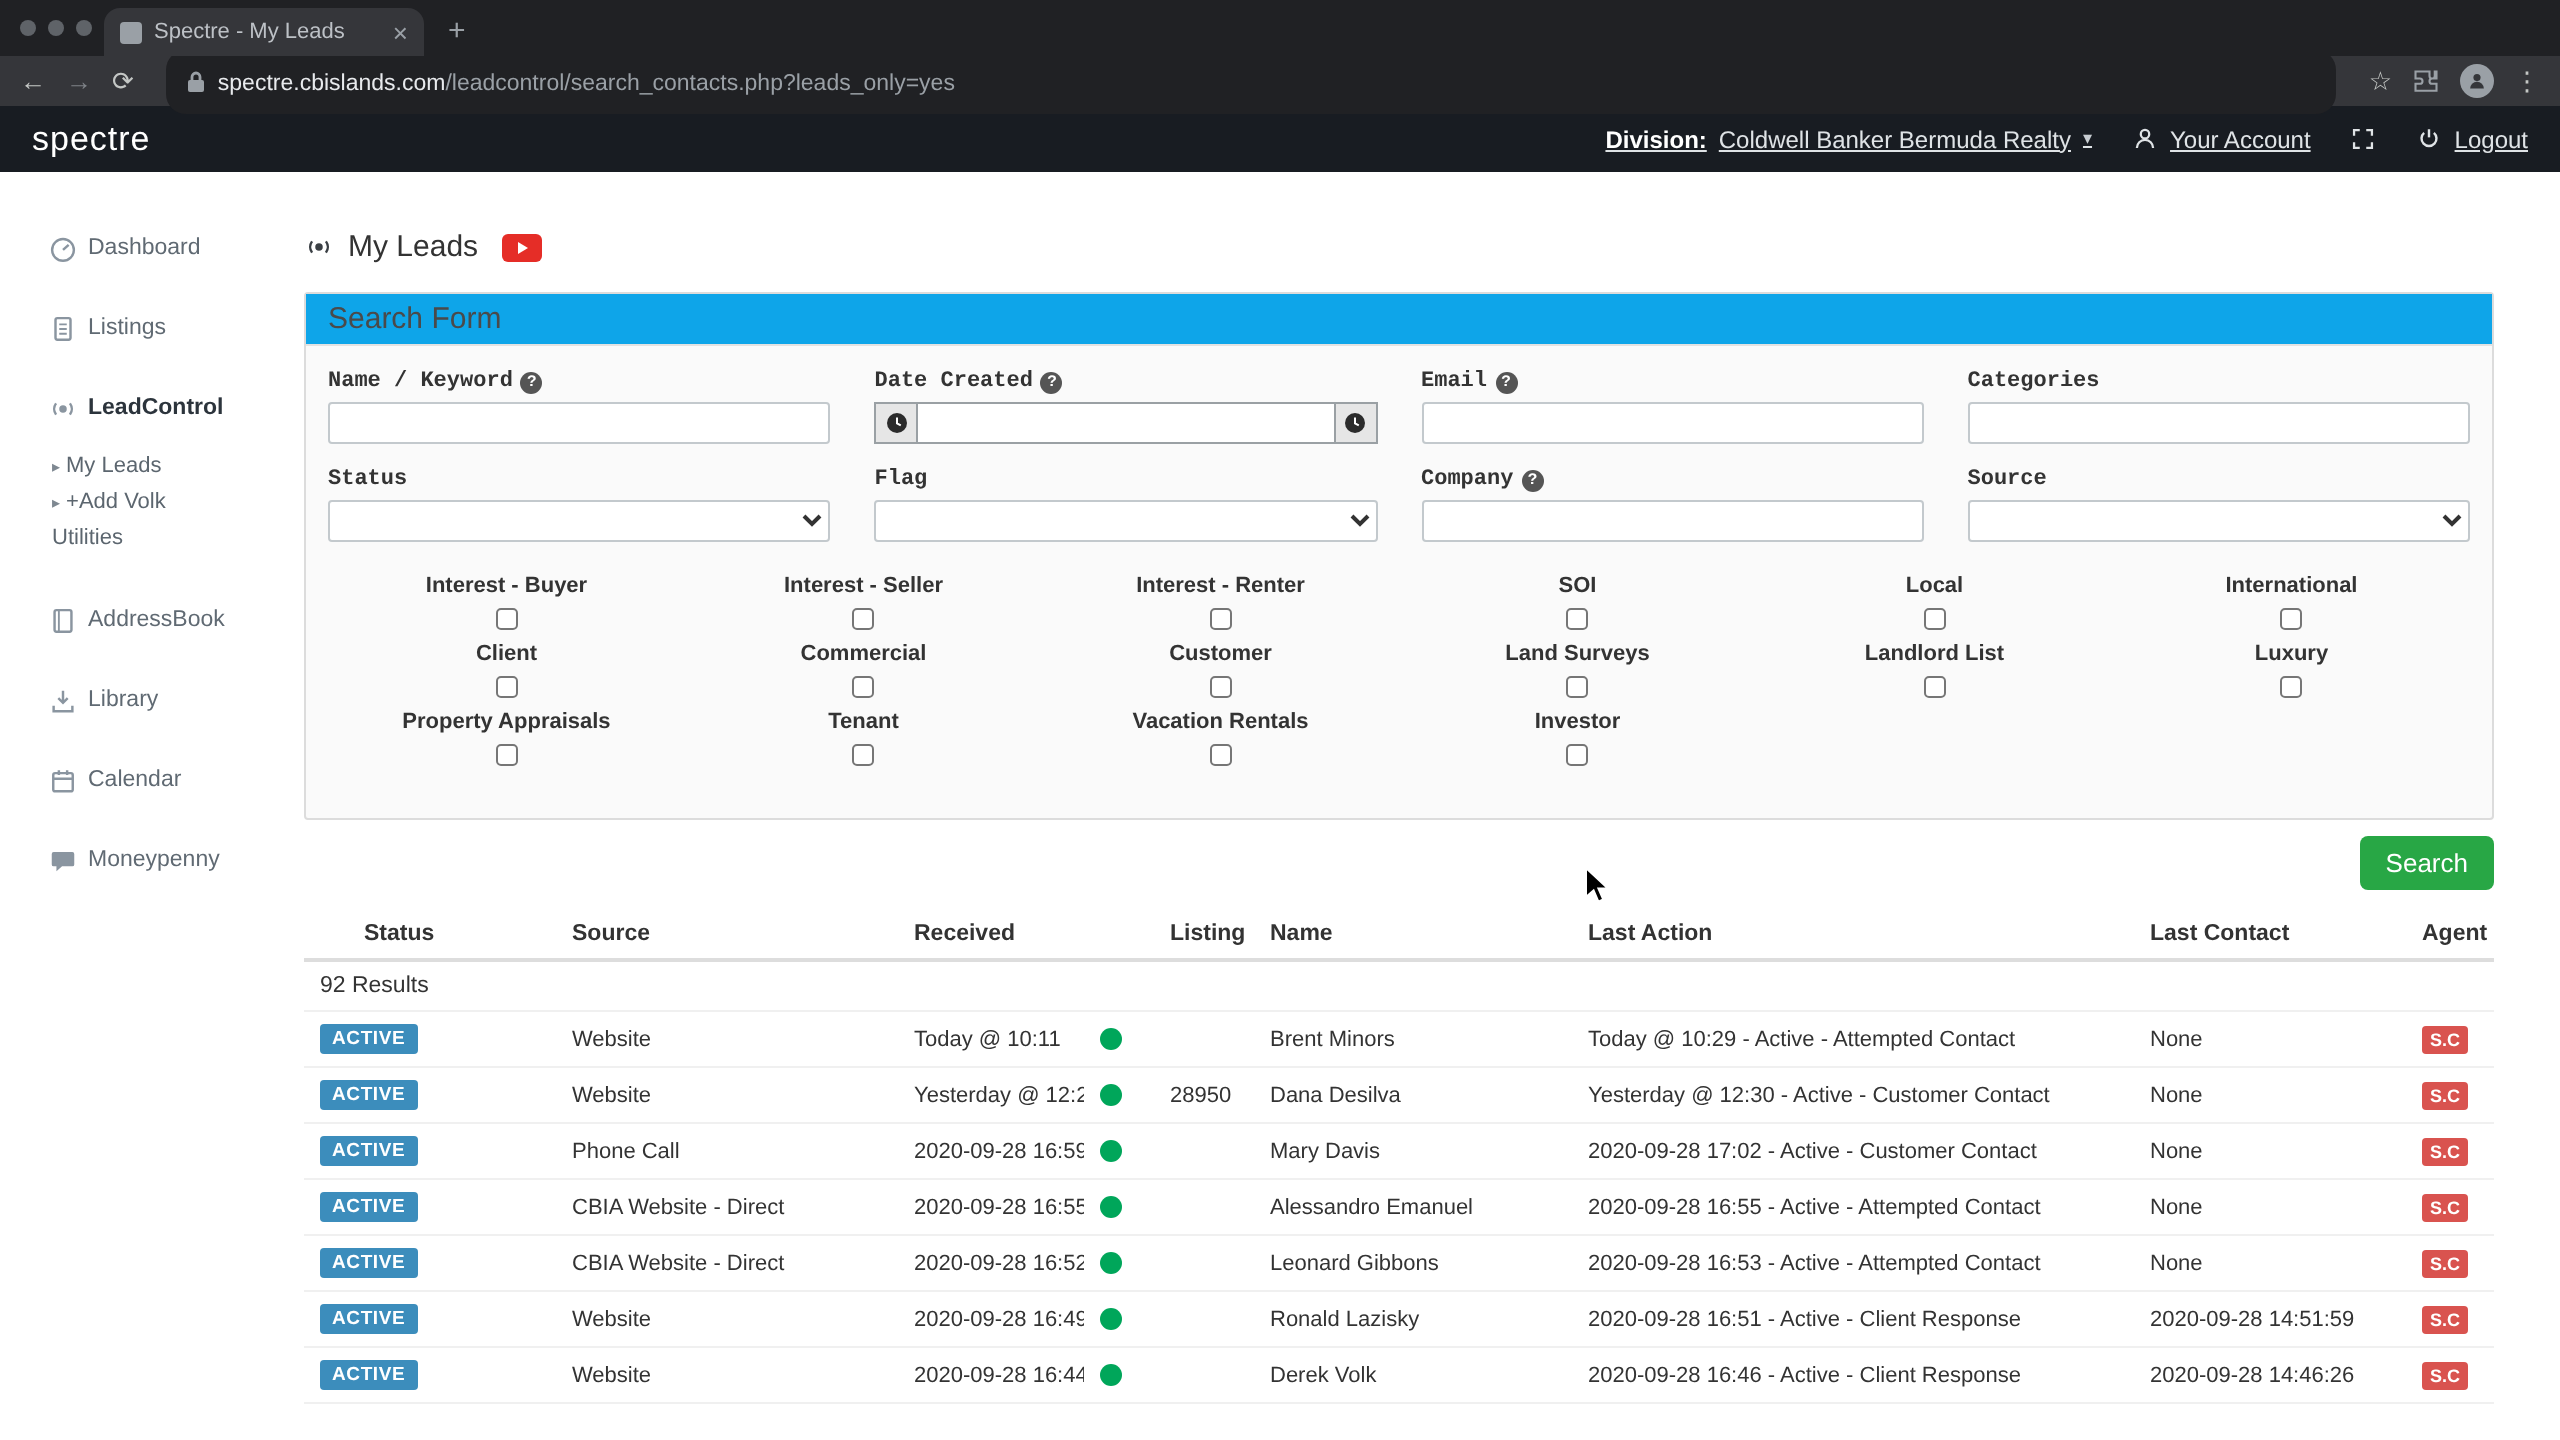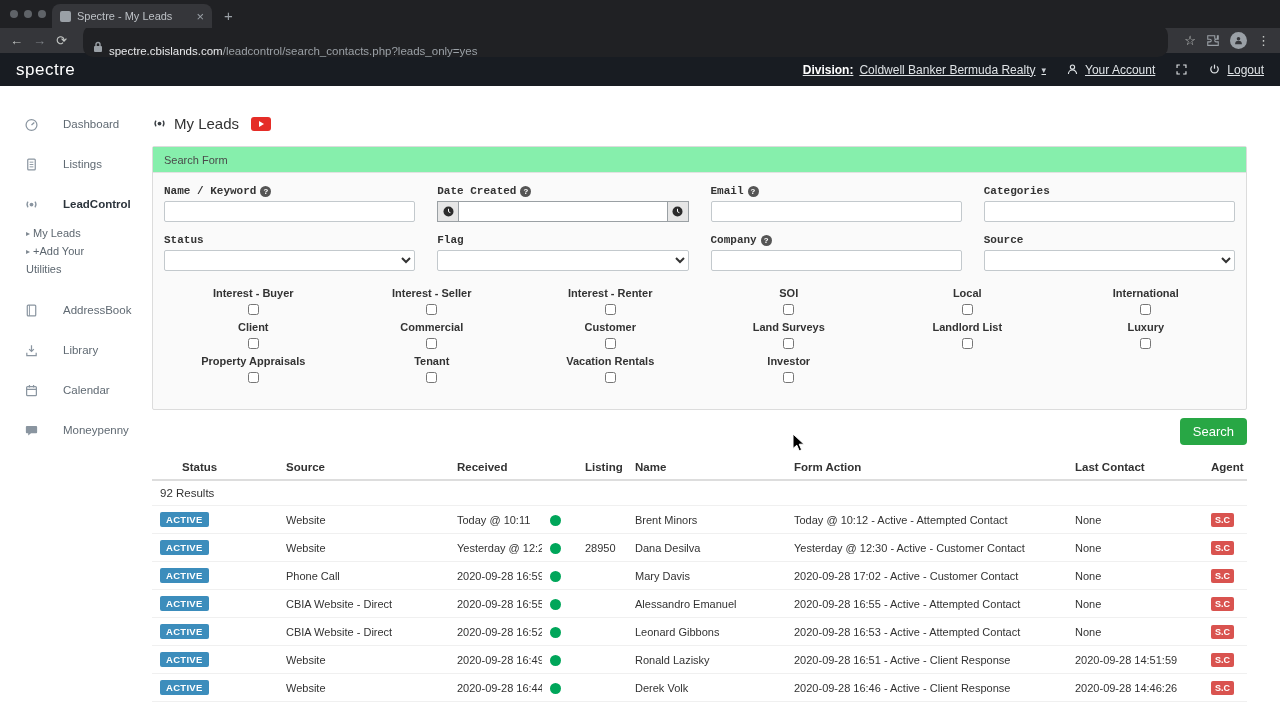--- a/index.html
+++ b/index.html
@@ -13,60 +13,60 @@
   .tab { margin-left:52px; width:160px; height:24px; background:#35363a; border-radius:8px 8px 0 0;
     display:flex; align-items:center; padding:0 8px; gap:6px; color:#bdc1c6; font-size:11px; }
   .tab-fav { width:11px; height:11px; background:#9aa0a6; border-radius:2px; flex:none; }
   .tab-title { flex:1; white-space:nowrap; overflow:hidden; }
   .tab-close { color:#9aa0a6; font-size:13px; line-height:1; }
   .newtab-btn { color:#9aa0a6; font-size:15px; margin:0 0 4px 12px; }
 
   .navbar { height:25px; background:#35363a; display:flex; align-items:center; padding:0 10px; gap:10px; }
   .nav-ico { color:#c4c7c5; font-size:13px; line-height:1; }
   .nav-ico.dim { color:#7e8287; }
-  .urlbox { flex:1; height:19px; background:#202124; border-radius:10px; display:flex; 
+  .urlbox { flex:1; height:19px; background:#202124; border-radius:10px; display:flex; align-items:center;
     padding:16px 10px; gap:6px; margin:0 6px; }
   .url-domain { color:#e8eaed; font-size:11.5px; }
   .url-path { color:#9aa0a6; font-size:11.5px; }
   .avatar-circle { width:17px; height:17px; border-radius:50%; background:#9aa0a6; display:flex;
     align-items:center; justify-content:center; }
 
   
   .appheader { height:33px; background:#181c22; display:flex; align-items:center; padding:0 16px; color:#e7eaed; }
   .logo { font-size:17px; letter-spacing:.5px; color:#fff; font-weight:400; }
   .ah-right { margin-left:auto; display:flex; align-items:center; gap:20px; font-size:12px; }
   .ah-item { display:flex; align-items:center; gap:6px; color:#dfe3e6;text-decoration:underline; }
   .ah-item b { color:#fff; }
   .caret { font-size:9px; color:#c8cdd2; }
 
   
   .content-row { display:flex; height:634px; }
   .sidebar { width:120px; background:#fff; padding-top:18px; flex:none; }
-  .sb-item { height:40px; display:flex; align-items:center; gap:24px; padding-left:24px;
+  .sb-item { height:40px; display:flex; align-items:center; gap:5px; padding-left:24px;
     font-size:11.5px; color:#606a73; cursor:pointer; }
   .sb-item.active { color:#2c343c; font-weight:700; }
   .sb-item svg { flex:none; color:#8a95a0; }
   .sb-sub { display:flex; align-items:center; height:18px; padding-left:26px; font-size:11px; color:#5c666f; cursor:pointer; }
   .sb-sub .sc { font-size:8px; color:#7e8891; margin-right:3px; }
   .sb-gap { height:12px; }
 
   main { flex:1; padding:0 33px 0 32px; }
 
   .page-title-row { margin-top:29px; display:flex; align-items:center; }
   .pt-icon { margin-right:7px; color:#3a3f44; display:flex; }
   .page-title { font-size:15px; color:#333; font-weight:500; }
   .video-badge { margin-left:12px; width:20px; height:14px; background:#e52d27; border-radius:3px;
     display:flex; align-items:center; justify-content:center; }
   .video-badge::after { content:""; border-left:5px solid #fff; border-top:3.5px solid transparent;
     border-bottom:3.5px solid transparent; }
 
   
   .panel { margin-top:14px; background:#fafafa; border:1px solid #dcdcdc; border-radius:2px; }
-  .panel-header { height:26px; display:flex; align-items:center; padding:0 11px; background:#86efac;
-    border-bottom:1px solid #e2e2e2; font-size:11px; color:#4a4a4a; }
+  .panel-header { height:26px; display:flex; align-items:center; padding:0 11px; background:#0ea5e9;
+    border-bottom:1px solid #e2e2e2; font-size:15px; color:#4a4a4a; }
   .panel-body { padding:12px 11px 26px; }
   .field-grid { display:grid; grid-template-columns:repeat(4,1fr); column-gap:22px; row-gap:12px; }
   .fgroup label { display:flex; align-items:center; gap:4px; font-size:11px; font-weight:700;
     color:#333; margin-bottom:4px;font-family:Liberation Mono, monospace; }
   .help-dot { width:11px; height:11px; border-radius:50%; background:#555; color:#fff; font-size:8px;
     font-weight:700; line-height:11px; text-align:center; flex:none; }
   .fgroup input[type=text] { width:100%; height:21px; border:1px solid #c3c9cd; border-radius:2px;
     padding:2px 5px; font-size:11px; color:#333; background:#fff; }
   .fgroup select { width:100%; height:21px; border:1px solid #c3c9cd; border-radius:2px;
     font-size:11px; color:#333; background:#fff; }
@@ -195,21 +195,21 @@
         <path d="M4.3 5 a5 5 0 0 0 0 6 M11.7 5 a5 5 0 0 1 0 6" fill="none" stroke="currentColor" stroke-width="1.3"></path>
       </svg>
       <span>LeadControl</span>
     </div>
     <div class="sb-sub">
       <span class="sc">▸</span>
       <span>My Leads</span>
     </div>
     <div class="sb-sub">
       <span class="sc">▸</span>
-      <span>+Add Your</span>
+      <span>+Add Volk</span>
     </div>
     <div class="sb-sub">
       <span>Utilities</span>
     </div>
     <div class="sb-gap"></div>
     <div class="sb-item">
       <svg width="15" height="15" viewBox="0 0 16 16">
         <rect x="3.5" y="2.2" width="9" height="11.5" rx="1" fill="none" stroke="currentColor" stroke-width="1.3"></rect>
         <path d="M5.8 2.2 v11.5" stroke="currentColor" stroke-width="1"></path>
       </svg>
@@ -408,37 +408,37 @@
           <col style="width:44px">
       </colgroup>
       <thead>
         <tr>
           <th class="first">Status</th>
           <th>Source</th>
           <th>Received</th>
           <th></th>
           <th>Listing</th>
           <th>Name</th>
-          <th>Form Action</th>
+          <th>Last Action</th>
           <th>Last Contact</th>
           <th>Agent</th>
         </tr>
       </thead>
       <tbody>
         <tr>
           <td class="count-cell" colspan="9">92 Results</td>
         </tr>
       <tr>
     <td class="status-cell"><span class="badge-active">ACTIVE</span></td>
     <td>Website</td>
     <td>Today @ 10:11</td>
     <td><span class="dot" style="background: rgb(0, 166, 90);"></span></td>
     <td></td>
     <td>Brent Minors</td>
-    <td>Today @ 10:12 - Active - Attempted Contact</td>
+    <td>Today @ 10:29 - Active - Attempted Contact</td>
     <td>None</td>
     <td><span class="badge-agent">S.C</span></td>
   </tr>
           <tr>
     <td class="status-cell"><span class="badge-active">ACTIVE</span></td>
     <td>Website</td>
     <td>Yesterday @ 12:29</td>
     <td><span class="dot" style="background: rgb(0, 166, 90);"></span></td>
     <td>28950</td>
     <td>Dana Desilva</td>

